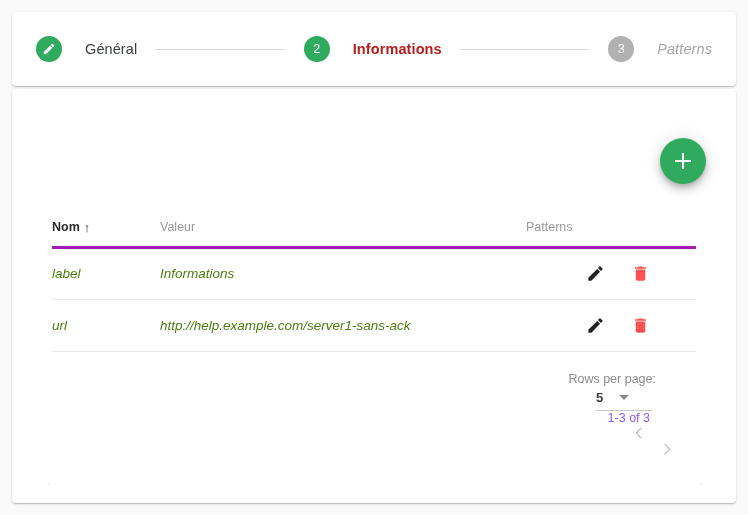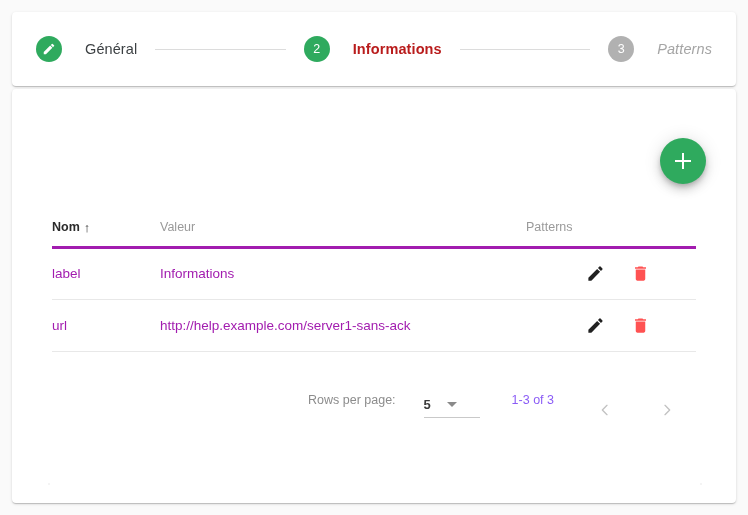--- a/index.html
+++ b/index.html
@@ -148,25 +148,26 @@
     display: inline-block;
     margin-left: 4px;
     font-size: 13px;
     line-height: 1;
     color: #2b2b2b;
     vertical-align: -1px;
   }
 
   table.data-table td {
     font-size: 13.5px;
-    color: #a21caf;
+    color: #4d7c0f;
     padding: 0;
     height: 52px;
     border-bottom: 1px solid #e8e8e8;
     vertical-align: middle;
+    font-style: italic;
   }
 
   .col-nom     { width: 108px; }
   .col-valeur  { width: 366px; }
   .col-actions { width: 170px; }
 
   td.actions-cell { text-align: left; }
 
   .icon-btn {
     background: none;
@@ -184,29 +185,30 @@
   .actions-inner {
     display: flex;
     align-items: center;
     padding-left: 60px;
   }
 
   
   .paginator {
     position: absolute;
     left: 40px;
-    top: 304px;
+    top: 312px;
     width: 644px;
     height: 56px;
     display: flex;
-    align-items: flex-start;
+    align-items: flex-end;
     justify-content: flex-end;
     font-size: 12.5px;
     color: #8c8c8c;
     padding-right: 12px;
+    flex-direction: column;
   }
 
   .pg-label { margin-right: 28px; white-space: nowrap; }
 
   .pg-select {
     display: inline-flex;
     align-items: center;
     border-bottom: 1px solid #c9c9c9;
     padding: 4px 0 5px 0;
     min-width: 56px;

